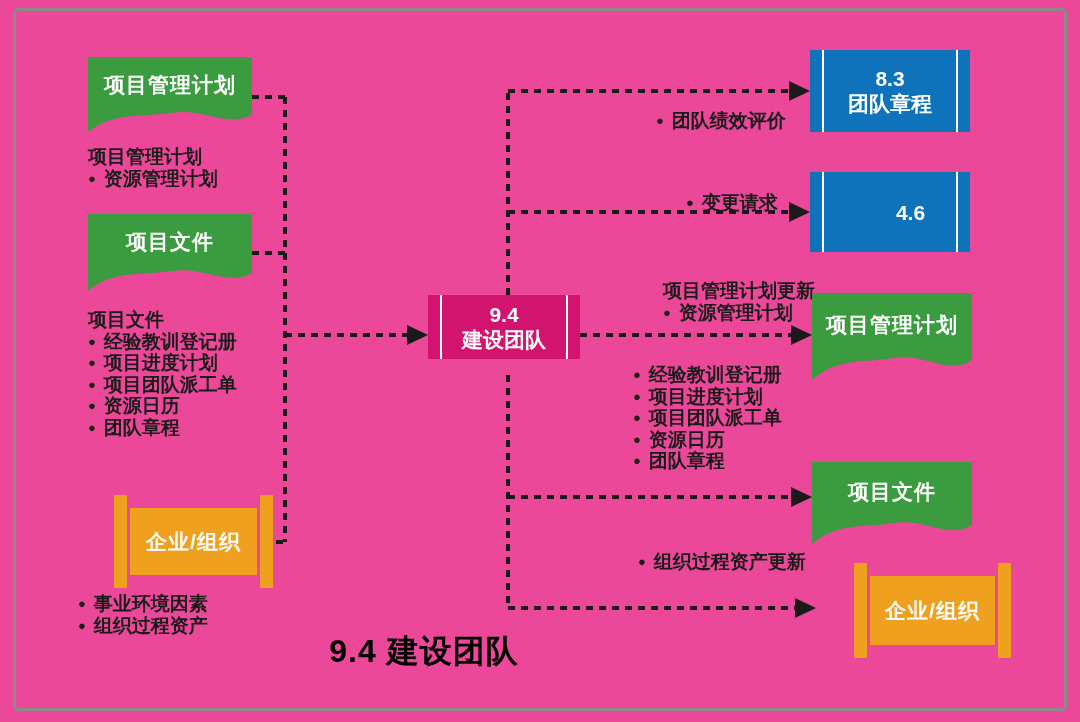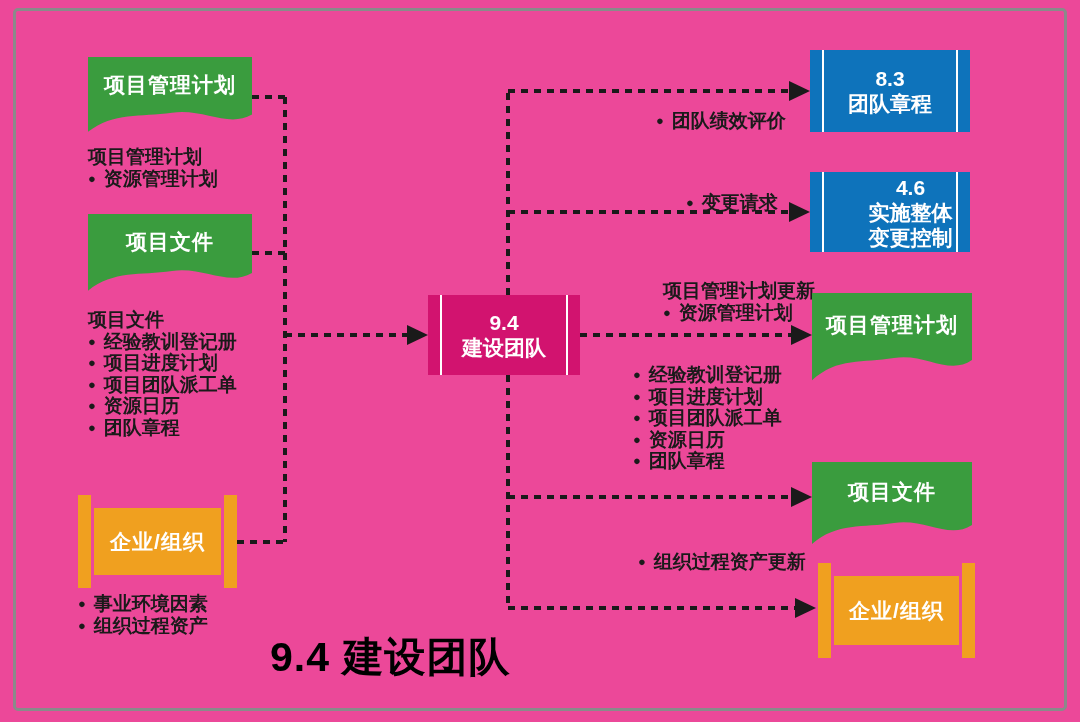--- a/index.html
+++ b/index.html
@@ -15,21 +15,21 @@
   svg.connectors path{fill:none;stroke:var(--line);stroke-width:4px;stroke-dasharray:7 6;}
   svg.connectors polygon{fill:var(--line);stroke:none;}
 
   
   .wave-shape{position:absolute;}
   .wave-shape svg{position:absolute;left:0;top:0;width:100%;height:100%;}
   .wave-shape .shape-label{position:absolute;left:0;right:0;top:0;height:66%;display:flex;
     align-items:center;justify-content:center;color:#fff;font-size:21px;font-weight:700;letter-spacing:1px;}
 
   
-  .scroll-shape{position:absolute;}
+  .scroll-shape{position:absolute;margin-left:36px;}
   .scroll-bar{position:absolute;top:0;bottom:0;width:13px;background:var(--orange);}
   .scroll-bar.left{left:0;}
   .scroll-bar.right{right:0;}
   .scroll-body{position:absolute;left:16px;right:16px;top:13px;bottom:13px;background:var(--orange);
     display:flex;align-items:center;justify-content:center;color:#fff;font-size:21px;font-weight:700;letter-spacing:1px;}
 
   
   .tab-box{position:absolute;display:flex;flex-direction:column;align-items:center;justify-content:center;
     color:#fff;font-weight:700;text-align:center;}
   .tab-box .inner-line{position:absolute;top:0;bottom:0;width:2px;background:var(--white);}
@@ -38,22 +38,22 @@
   .tab-box .box-id{font-size:21px;line-height:25px;}
   .tab-box .box-name{font-size:21px;line-height:25px;padding:0 16px;}
   .box-magenta{background:var(--magenta);}
   .box-blue{background:var(--blue);}
 
   
   .t-list{position:absolute;color:var(--line);font-size:19px;line-height:21.5px;font-weight:600;white-space:nowrap;}
   .t-list .lt{font-weight:600;}
   .t-list .li::before{content:"●";font-size:13px;margin-right:8px;vertical-align:2px;}
 
-  .main-title{position:absolute;left:270px;top:630px;width:340px;text-align:left;
-    font-size:41px;font-weight:800;color:#000;letter-spacing:1px;}
+  .main-title{position:absolute;left:254px;top:630px;width:340px;text-align:center;
+    font-size:32px;font-weight:800;color:#000;letter-spacing:1px;}
 </style>
 </head>
 <body>
 
 <div class="canvas">
   <div class="frame"></div>
 
   <svg class="connectors">
 
     <path d="M252 97 H285"></path>
@@ -109,21 +109,21 @@
     <div class="scroll-bar left"></div>
     <div class="scroll-bar right"></div>
     <div class="scroll-body">企业/组织</div>
   </div>
 
   <div class="t-list" style="left:78px;top:593px;">
     <div class="li">事业环境因素</div>
     <div class="li">组织过程资产</div>
   </div>
 
-  <div class="tab-box box-magenta" style="left:428px;top:295px;width:152px;height:80px;">
+  <div class="tab-box box-magenta" style="left:428px;top:295px;width:152px;height:64px;">
     <div class="inner-line l"></div>
     <div class="inner-line r"></div>
     <div class="box-id">9.4</div>
     <div class="box-name">建设团队</div>
   </div>
 
   <div class="tab-box box-blue" style="left:810px;top:50px;width:160px;height:82px;">
     <div class="inner-line l"></div>
     <div class="inner-line r"></div>
     <div class="box-id">8.3</div>
@@ -131,21 +131,20 @@
   </div>
 
   <div class="t-list" style="left:656px;top:110px;">
     <div class="li">团队绩效评价</div>
   </div>
 
   <div class="tab-box box-blue" style="left:810px;top:172px;width:160px;height:80px;padding-left:41px;">
     <div class="inner-line l"></div>
     <div class="inner-line r"></div>
     <div class="box-id">4.6</div>
-    <div class="box-name">实施整体变更控制</div>
   </div>
 
   <div class="t-list" style="left:686px;top:192px;">
     <div class="li">变更请求</div>
   </div>
 
   <div class="t-list" style="left:663px;top:280px;">
     <div class="lt">项目管理计划更新</div>
     <div class="li">资源管理计划</div>
   </div>

